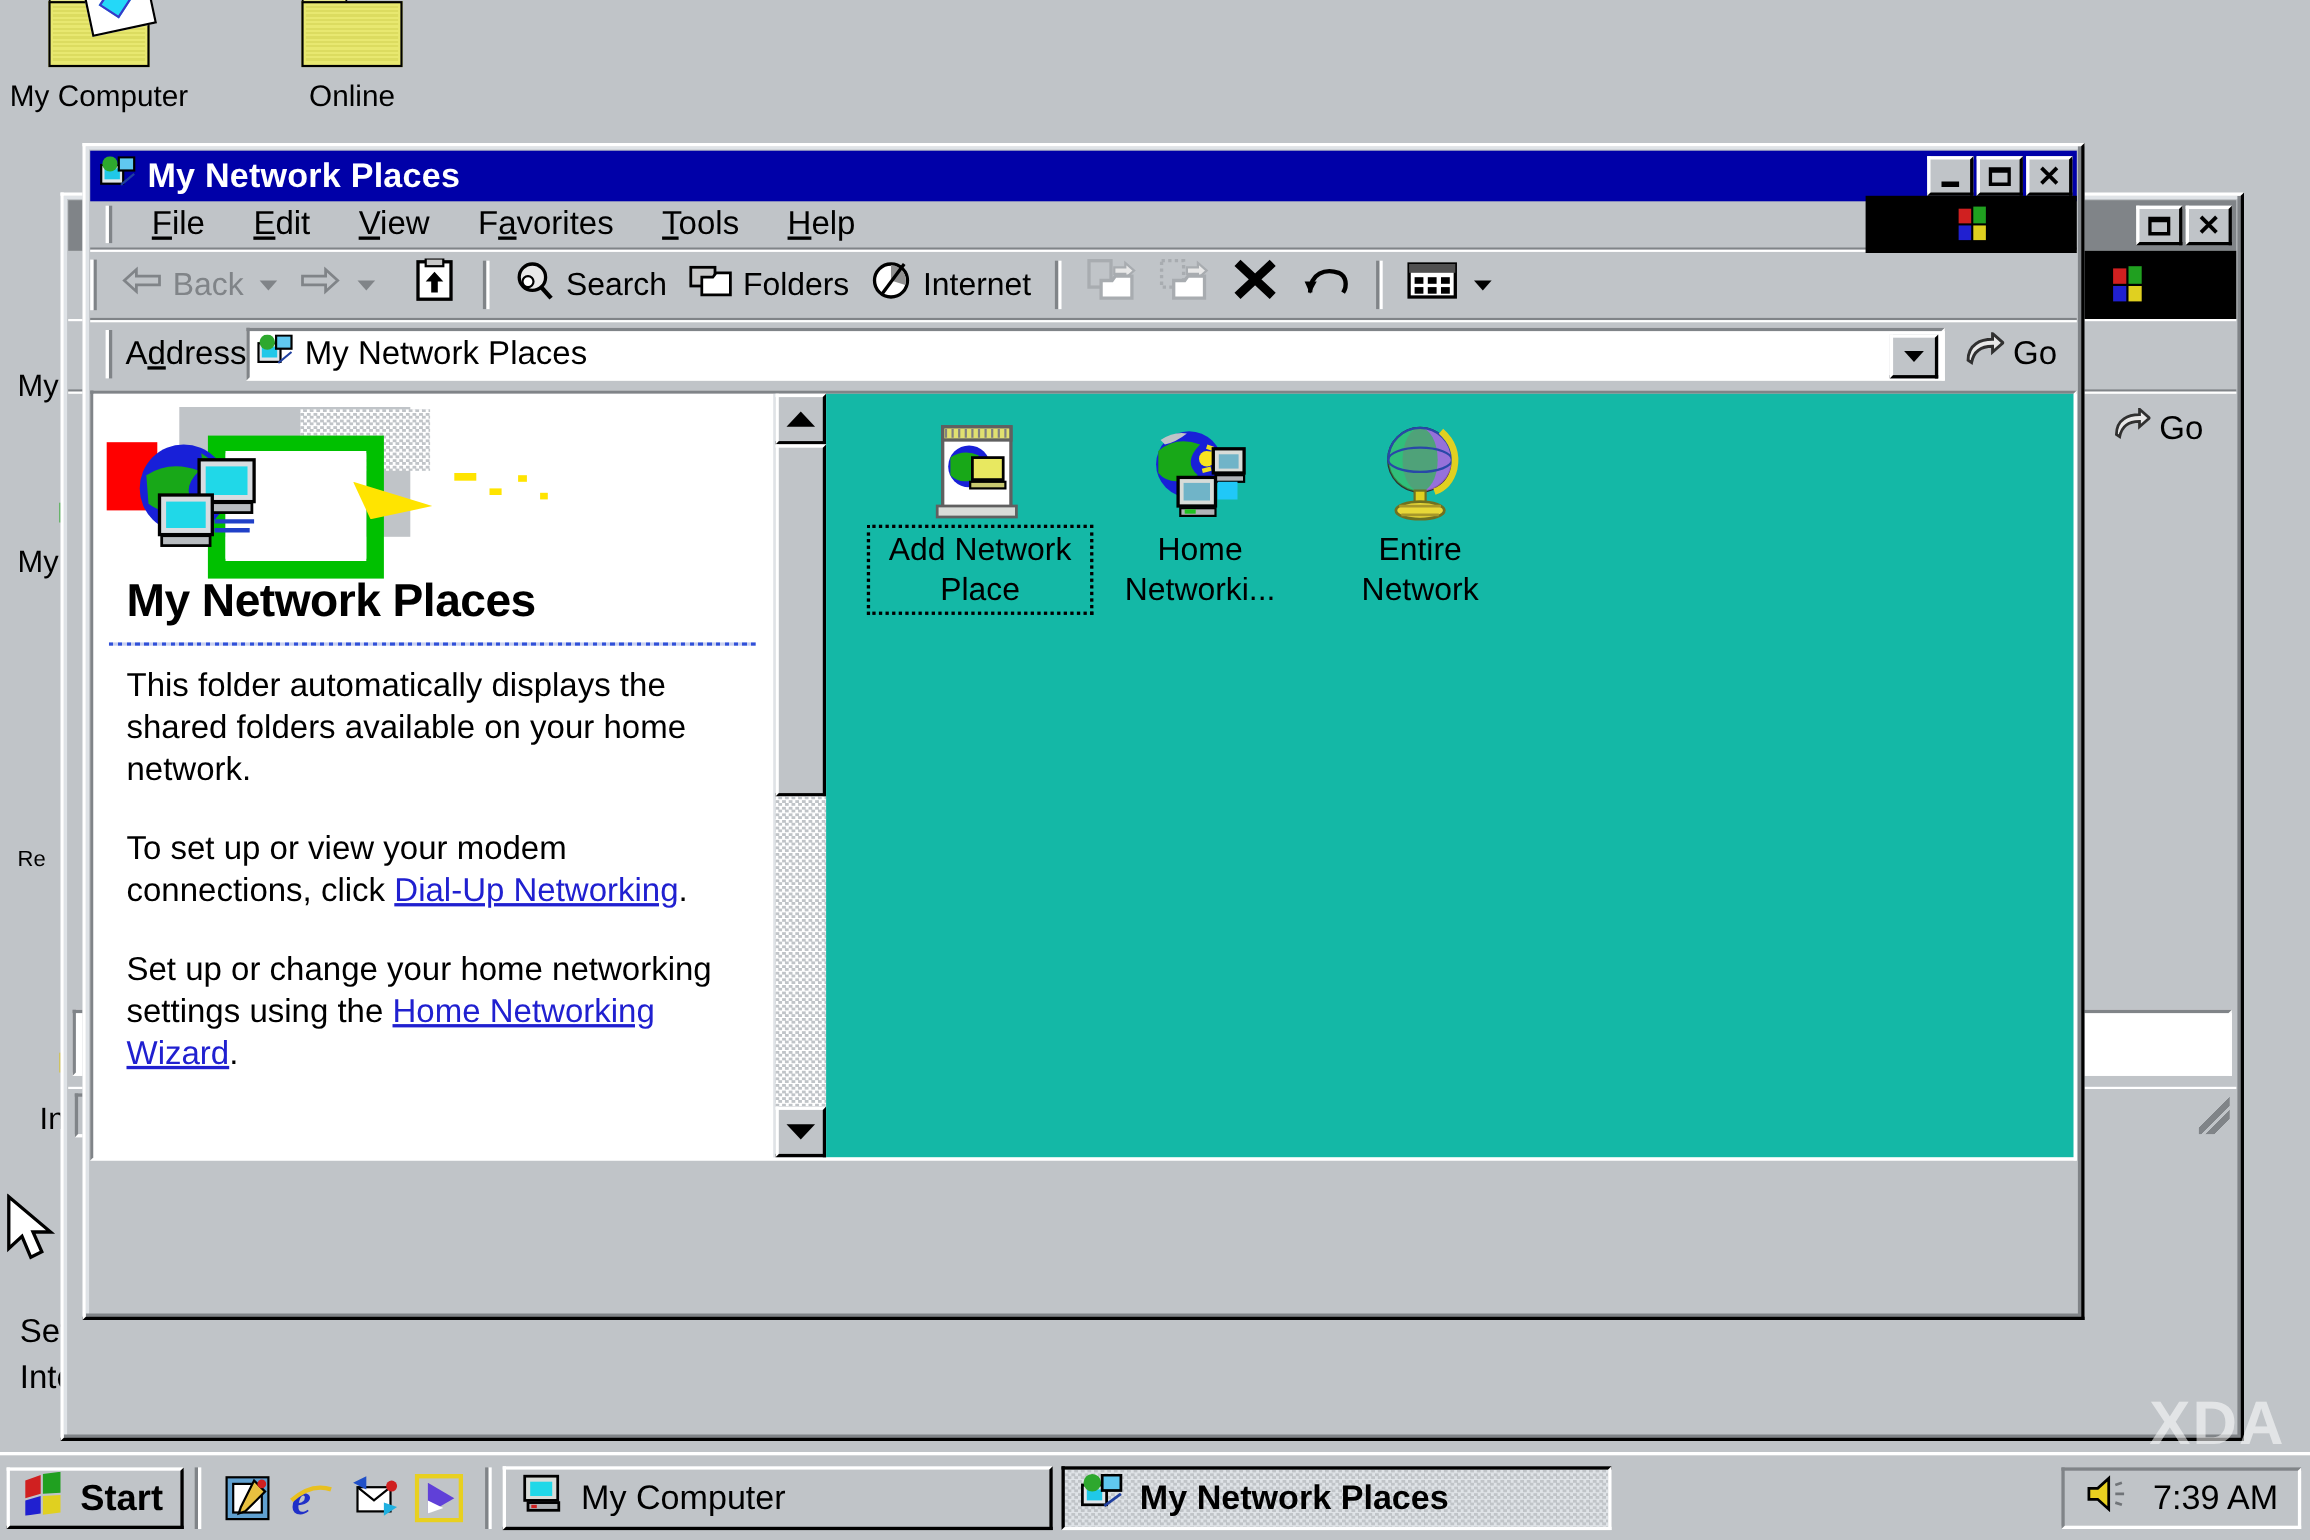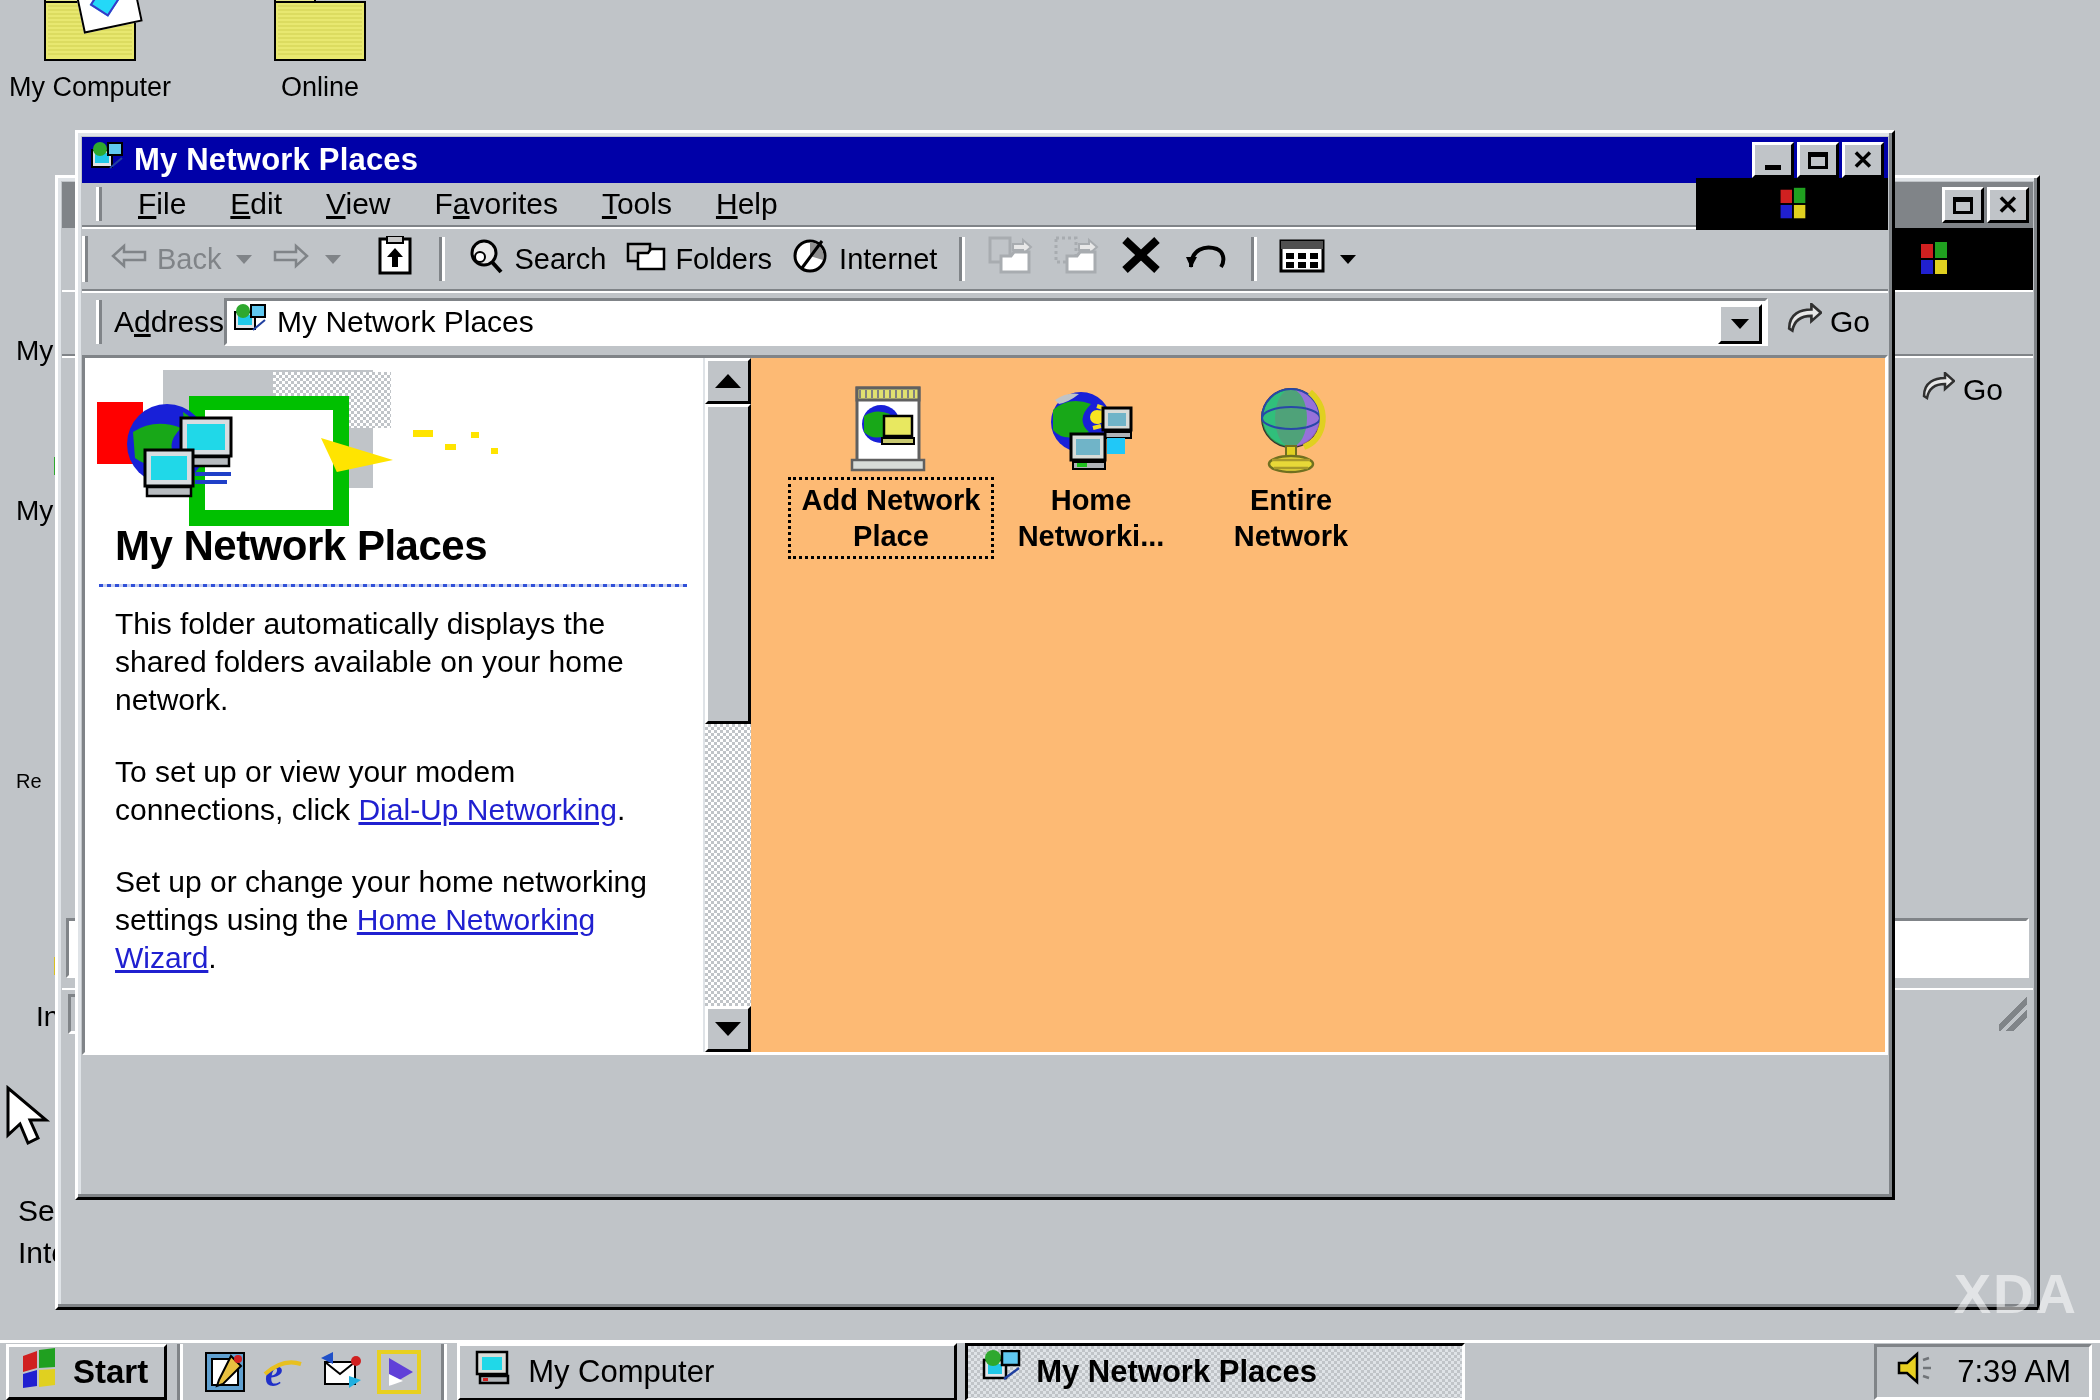--- a/index.html
+++ b/index.html
@@ -209,37 +209,37 @@
   }
   .sc-thumb {
     height: 320px; background:#c0c4c8; margin:0;
     border-top:3px solid #fff; border-left:3px solid #fff;
     border-right:3px solid #000; border-bottom:3px solid #000;
   }
   .sc-track { flex:1; background: repeating-conic-gradient(#c0c4c8 0 25%, #fff 0 50%) 0 0/6px 6px; }
   .arrow-up { width:0;height:0;border-left:13px solid transparent;border-right:13px solid transparent;border-bottom:14px solid #000; }
   .arrow-dn { width:0;height:0;border-left:13px solid transparent;border-right:13px solid transparent;border-top:14px solid #000; }
 
-  .iconpane { flex:1; background:#fdba74; padding: 18px 0 0 40px; display:flex; gap:0; align-items:flex-start;font-weight:bold; }
+  .iconpane { flex:1; background:#14b8a6; padding: 18px 0 0 40px; display:flex; gap:0; align-items:flex-start; }
   .fileicon { width: 200px; text-align:center; }
   .fileicon .art { height: 104px; display:flex; align-items:flex-end; justify-content:center; }
   .fileicon .lbl {
     font-size: 29px; line-height:36px; color:#000; display:inline-block;
     padding: 2px 6px;
   }
   .fileicon.selected .lbl {
     outline: 3px dotted #000; outline-offset: 0px;
   }
 
   
   #back-window { left: 55px; top: 175px; width: 1985px; height: 1135px; z-index: 20; }
 
   
   #taskbar {
-    position:absolute; left:0; bottom:0; width:2100px; height:60px;
+    position:absolute; left:0; bottom:0; width:2100px; height:80px;
     background:#c0c4c8;
     border-top: 3px solid #fff;
     display:flex; align-items:center; z-index: 90;
   }
   .start-btn {
     height:56px; margin-left:6px; padding: 0 16px 0 10px;
     display:flex; align-items:center; gap:10px;
     background:#c0c4c8;
     border-top:3px solid #fff; border-left:3px solid #fff;
     border-right:3px solid #000; border-bottom:3px solid #000;

